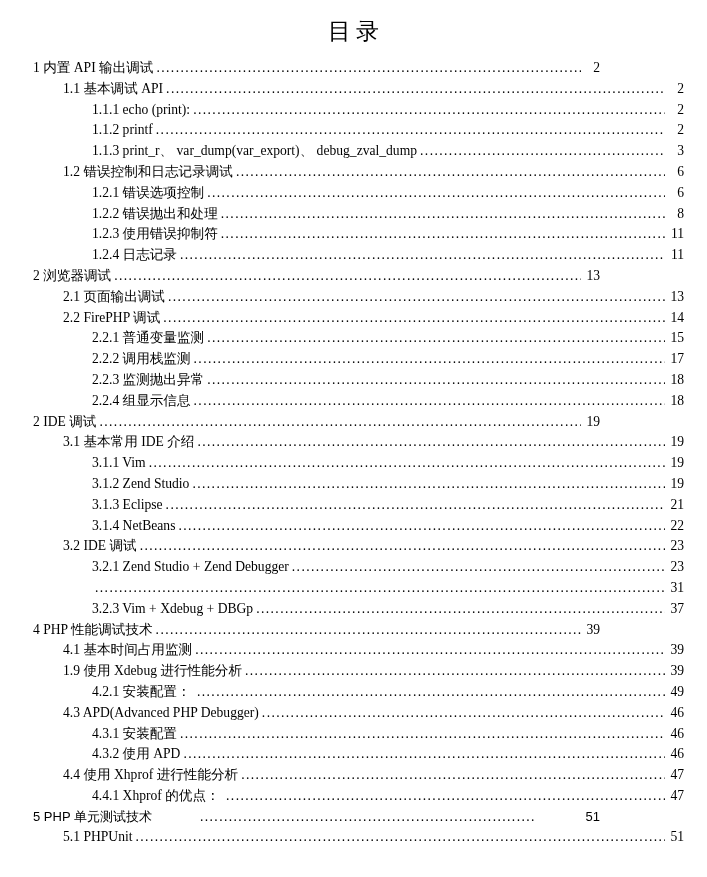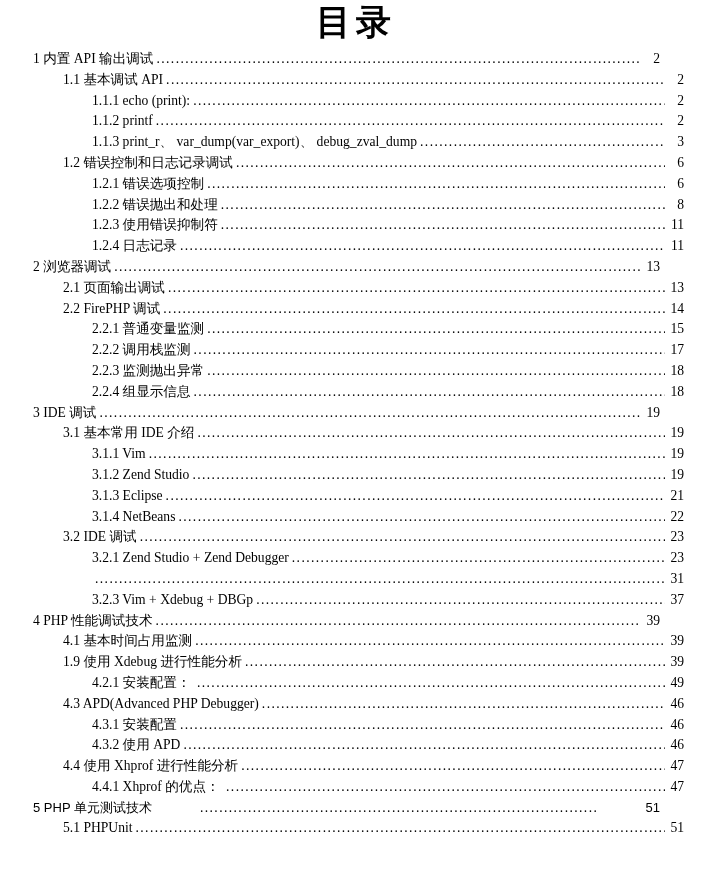--- a/index.html
+++ b/index.html
@@ -11,41 +11,42 @@
     position: relative;
     width: 707px;
     height: 877px;
     background: #ffffff;
     color: #000000;
     font-family: "Liberation Serif", "DejaVu Serif", serif;
     overflow: hidden;
     box-sizing: border-box;
   }
   .doc-title {
+    margin-top: 9px;
     height: 46px;
     line-height: 46px;
     text-align: center;
-    font-size: 35px;
-    font-weight: bold;
+    font-size: 23px;
+    font-weight: normal;
     letter-spacing: 5px;
     text-indent: 5px; 
   }
   .toc {
     padding: 3px 23px 0 33px;
   }
   .toc-row {
     display: flex;
     align-items: baseline;
     line-height: 20.8px;
     font-size: 13.6px;
     white-space: pre;
   }
   .toc-row.l2 { padding-left: 30px; }
   .toc-row.l3 { padding-left: 59px; }
-  .toc-row.l1 { margin-right: 24px; align-items: flex-end; }
+  .toc-row.l1 { margin-right: 84px; align-items: flex-end; }
   .toc-row.sans {
     font-family: "Liberation Sans", "DejaVu Sans", sans-serif;
     font-size: 13px;
     gap: 45px;
   }
   .toc-label {
     flex: 0 0 auto;
   }
   .toc-dots {
     flex: 1 1 auto;
@@ -82,21 +83,21 @@
       <div class="toc-row l3"><span class="toc-label">1.2.2 错误抛出和处理</span><span class="toc-dots"></span><span class="toc-page-num">8</span></div>
       <div class="toc-row l3"><span class="toc-label">1.2.3 使用错误抑制符</span><span class="toc-dots"></span><span class="toc-page-num">11</span></div>
       <div class="toc-row l3"><span class="toc-label">1.2.4 日志记录</span><span class="toc-dots"></span><span class="toc-page-num">11</span></div>
       <div class="toc-row l1"><span class="toc-label">2 浏览器调试</span><span class="toc-dots"></span><span class="toc-page-num">13</span></div>
       <div class="toc-row l2"><span class="toc-label">2.1 页面输出调试</span><span class="toc-dots"></span><span class="toc-page-num">13</span></div>
       <div class="toc-row l2"><span class="toc-label">2.2 FirePHP 调试</span><span class="toc-dots"></span><span class="toc-page-num">14</span></div>
       <div class="toc-row l3"><span class="toc-label">2.2.1 普通变量监测</span><span class="toc-dots"></span><span class="toc-page-num">15</span></div>
       <div class="toc-row l3"><span class="toc-label">2.2.2 调用栈监测</span><span class="toc-dots"></span><span class="toc-page-num">17</span></div>
       <div class="toc-row l3"><span class="toc-label">2.2.3 监测抛出异常</span><span class="toc-dots"></span><span class="toc-page-num">18</span></div>
       <div class="toc-row l3"><span class="toc-label">2.2.4 组显示信息</span><span class="toc-dots"></span><span class="toc-page-num">18</span></div>
-      <div class="toc-row l1"><span class="toc-label">3 IDE 调试</span><span class="toc-dots"></span><span class="toc-page-num">19</span></div>
+      <div class="toc-row l1"><span class="toc-label">2 IDE 调试</span><span class="toc-dots"></span><span class="toc-page-num">19</span></div>
       <div class="toc-row l2"><span class="toc-label">3.1 基本常用 IDE 介绍</span><span class="toc-dots"></span><span class="toc-page-num">19</span></div>
       <div class="toc-row l3"><span class="toc-label">3.1.1 Vim</span><span class="toc-dots"></span><span class="toc-page-num">19</span></div>
       <div class="toc-row l3"><span class="toc-label">3.1.2 Zend Studio</span><span class="toc-dots"></span><span class="toc-page-num">19</span></div>
       <div class="toc-row l3"><span class="toc-label">3.1.3 Eclipse</span><span class="toc-dots"></span><span class="toc-page-num">21</span></div>
       <div class="toc-row l3"><span class="toc-label">3.1.4 NetBeans</span><span class="toc-dots"></span><span class="toc-page-num">22</span></div>
       <div class="toc-row l2"><span class="toc-label">3.2 IDE 调试</span><span class="toc-dots"></span><span class="toc-page-num">23</span></div>
       <div class="toc-row l3"><span class="toc-label">3.2.1 Zend Studio + Zend Debugger</span><span class="toc-dots"></span><span class="toc-page-num">23</span></div>
       <div class="toc-row l3"><span class="toc-dots"></span><span class="toc-page-num">31</span></div>
       <div class="toc-row l3"><span class="toc-label">3.2.3 Vim + Xdebug + DBGp</span><span class="toc-dots"></span><span class="toc-page-num">37</span></div>
       <div class="toc-row l1"><span class="toc-label">4 PHP 性能调试技术</span><span class="toc-dots"></span><span class="toc-page-num">39</span></div>

